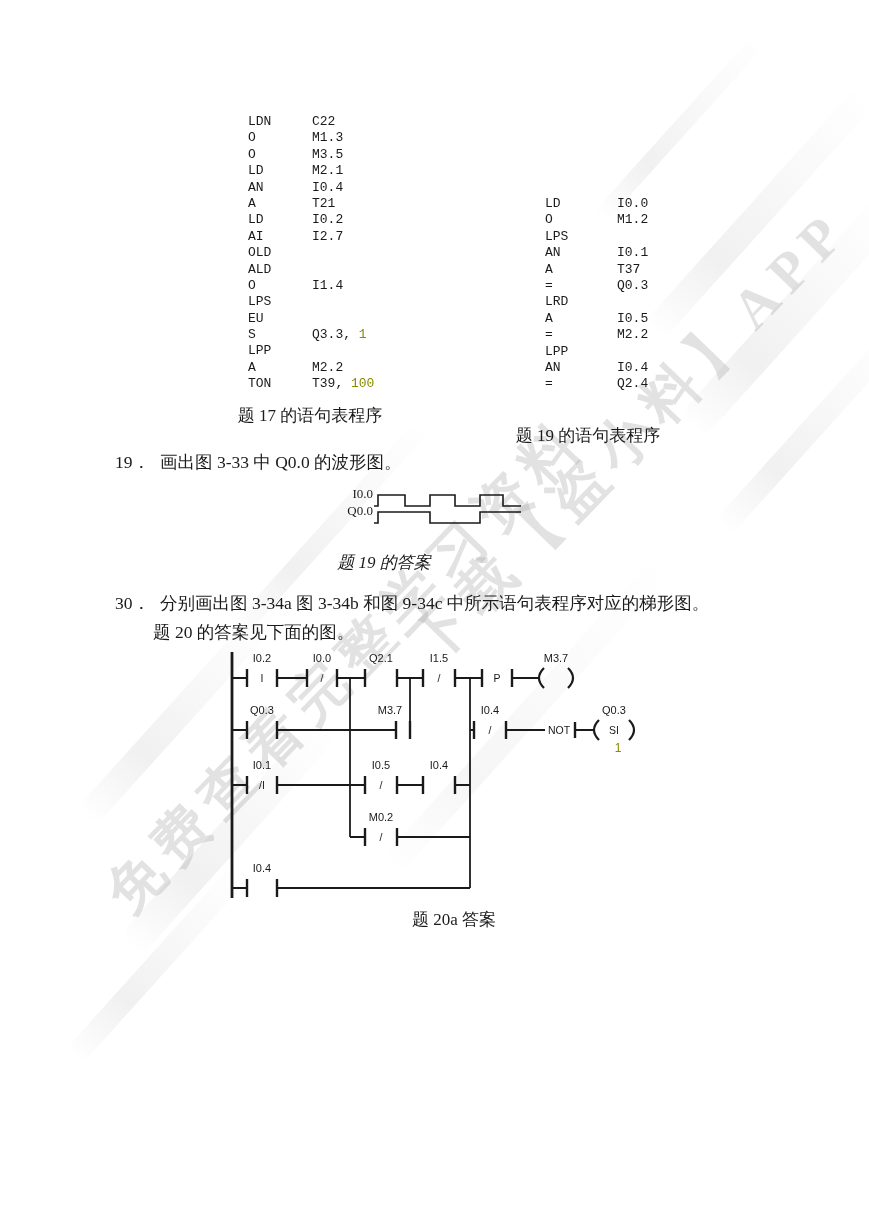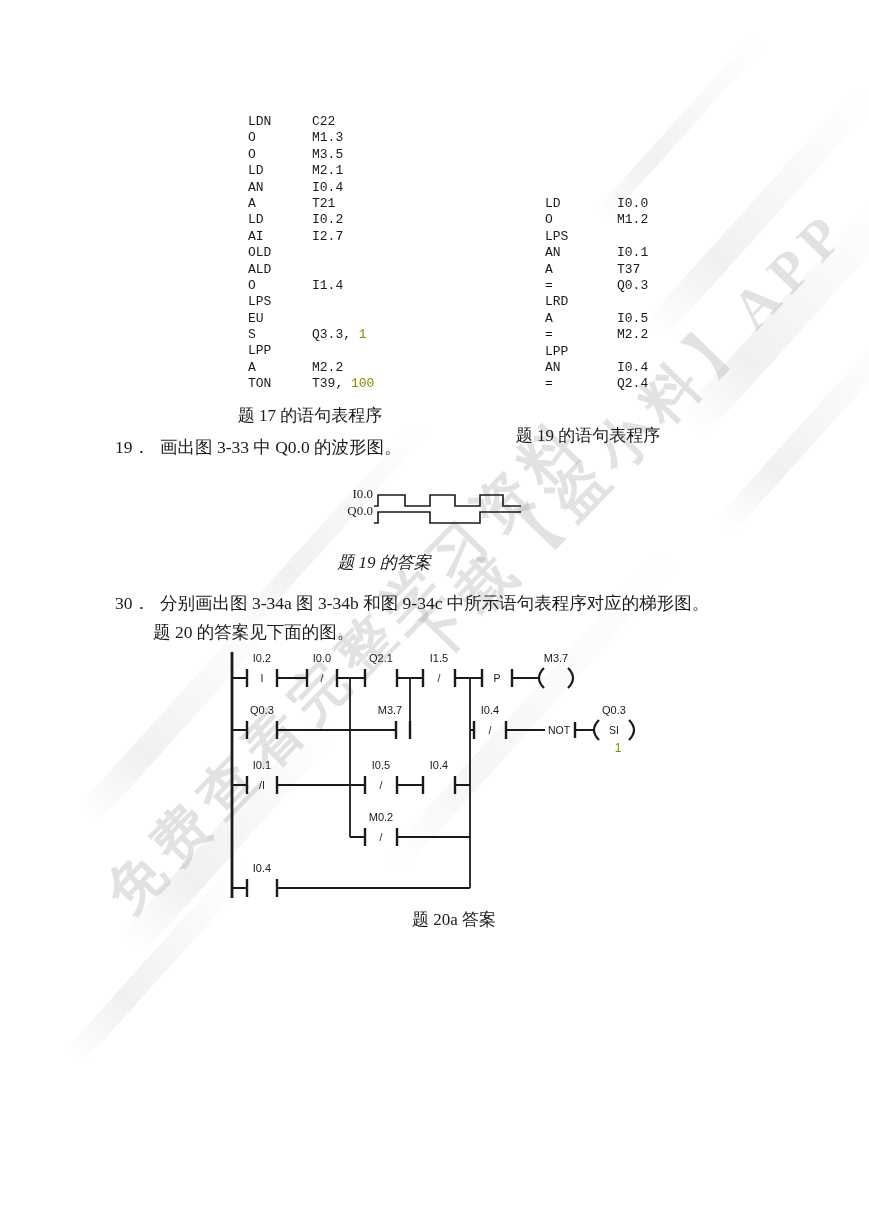--- a/index.html
+++ b/index.html
@@ -126,21 +126,21 @@
         <div class="stl-row"><span class="op w72">LPP</span><span></span><span class="olive"></span></div>
 
         <div class="stl-row"><span class="op w72">AN</span><span>I0.4</span><span class="olive"></span></div>
 
         <div class="stl-row"><span class="op w72">=</span><span>Q2.4</span><span class="olive"></span></div>
       </div>
 
     <div class="caption abs" style="left:228px;top:404px;width:164px;">题 17 的语句表程序</div>
     <div class="caption abs" style="left:506px;top:424px;width:164px;">题 19 的语句表程序</div>
 
-    <div class="qtext abs" style="left:115px;top:435px;text-align:right;"><span class="qnum">19．</span><span>画出图 3-33 中 Q0.0 的波形图。</span></div>
+    <div class="qtext abs" style="left:115px;top:450px;text-align:right;"><span class="qnum">19．</span><span>画出图 3-33 中 Q0.0 的波形图。</span></div>
 
     <svg class="abs" style="left:340px;top:478px;" width="200" height="58" viewBox="0 0 200 58">
       <text class="wave-lbl" x="33" y="20" text-anchor="end">I0.0</text>
       <text class="wave-lbl" x="33" y="37" text-anchor="end">Q0.0</text>
       <g>
         <polyline class="wave" points="34,28 38,28 38,17 65,17 65,28 90,28 90,17 115,17 115,28 140,28 140,17 163,17 163,28 181,28"></polyline>
       </g>
       <g>
         <polyline class="wave" points="34,45 38,45 38,34 90,34 90,45 140,45 140,34 181,34"></polyline>
       </g>

